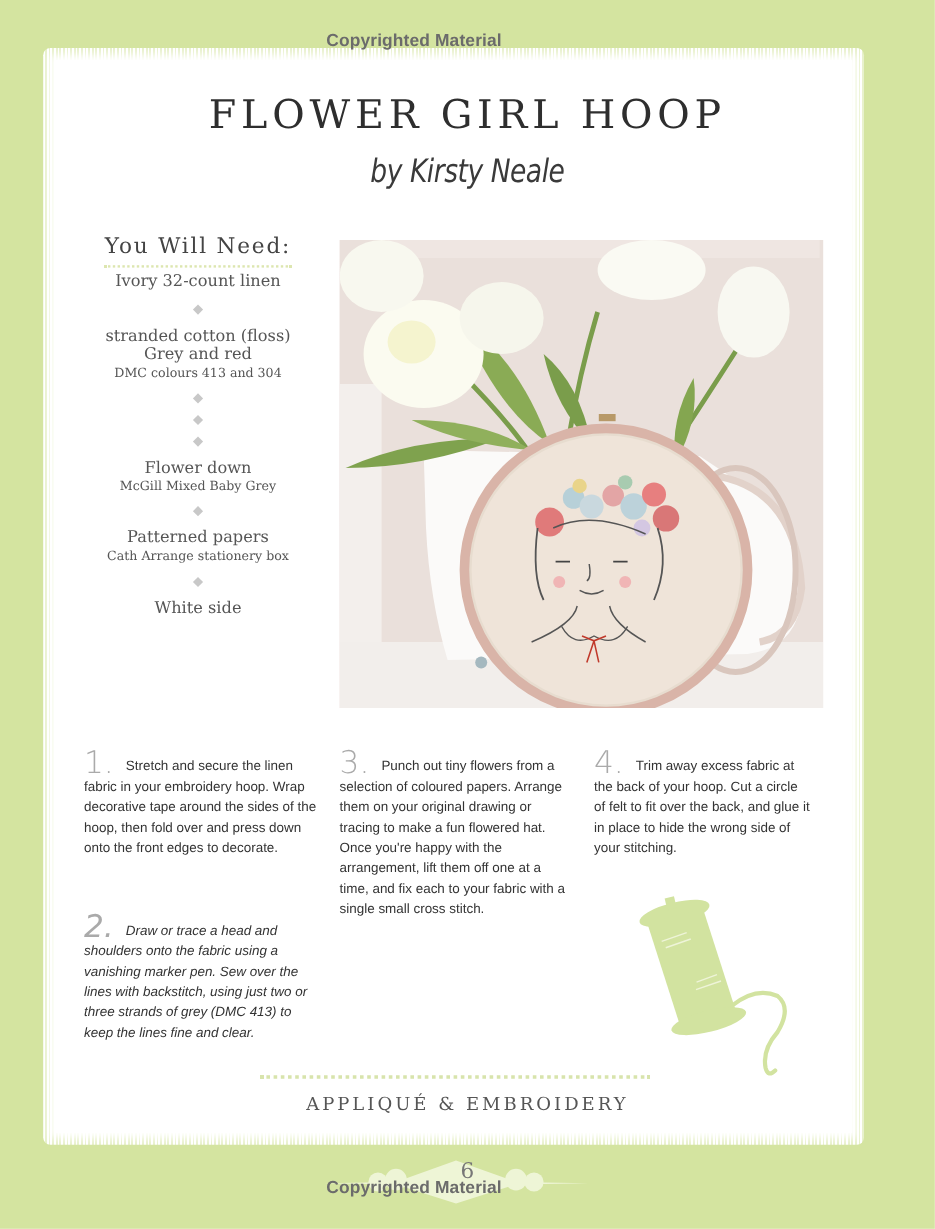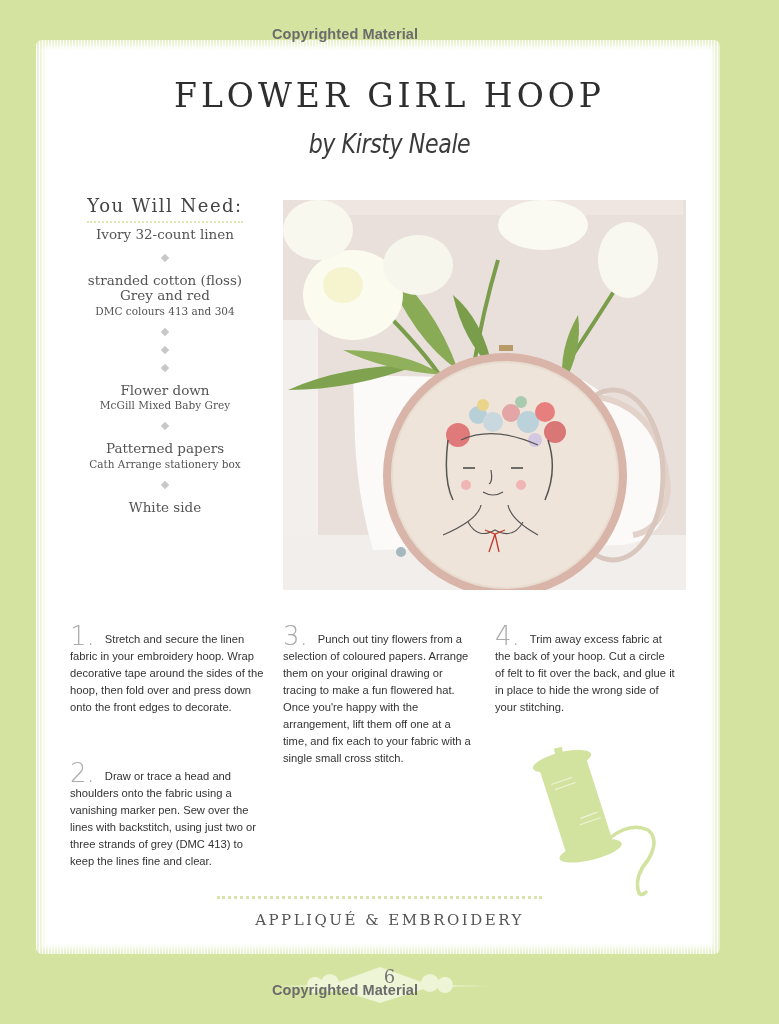--- a/index.html
+++ b/index.html
@@ -106,21 +106,21 @@
     .step-num {
       font-family: "DejaVu Sans", sans-serif;
       font-size: 26px;
       font-weight: 200;
       color: #aaa;
       line-height: 17px;
       margin-right: 10px;
       vertical-align: -2px;
     }
     .step1 { left: 70px; top: 628px; width: 195px; }
-    .step2 { left: 70px; top: 765px; width: 195px; }
+    .step2 { left: 70px; top: 765px; width: 195px; font-style: italic; }
     .step3 { left: 283px; top: 628px; width: 195px; }
     .step4 { left: 495px; top: 628px; width: 180px; }
 
     .spool {
       position: absolute;
       left: 530px; top: 740px;
       width: 140px; height: 160px;
     }
 
     .footer-rule {

